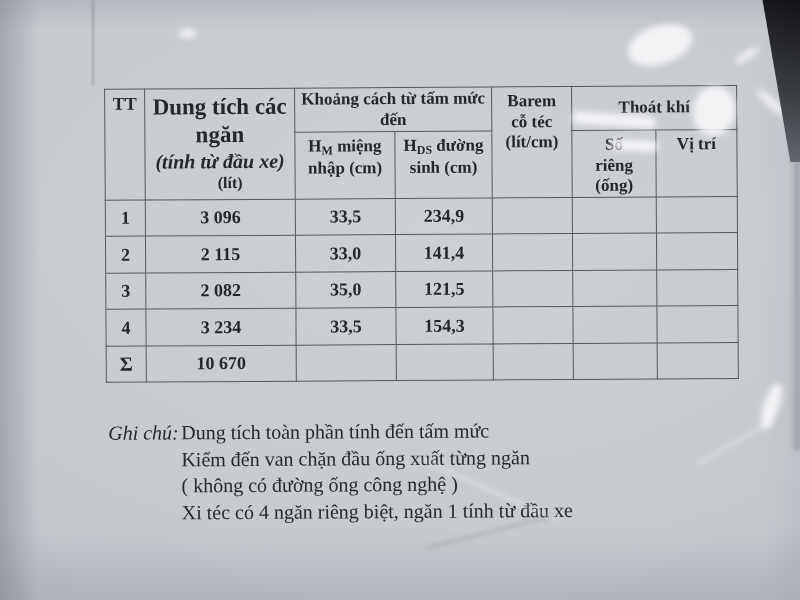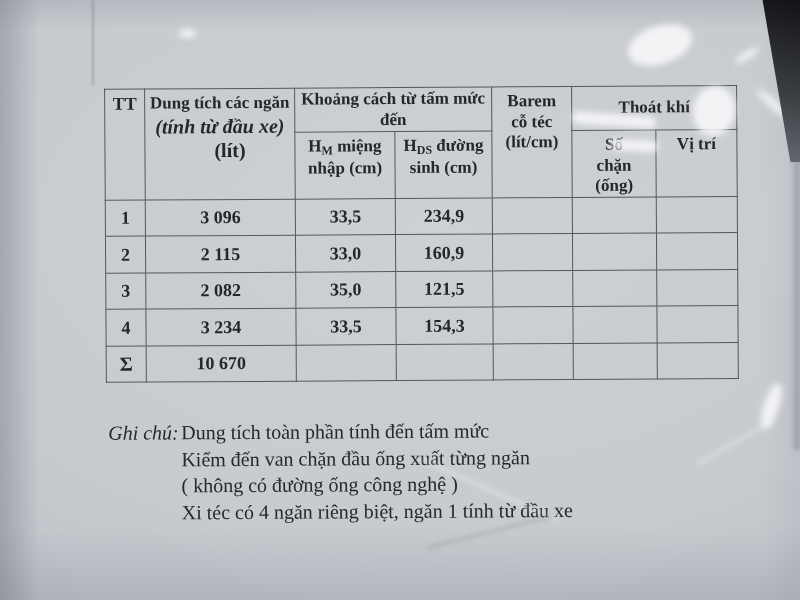--- a/index.html
+++ b/index.html
@@ -23,23 +23,23 @@
   }
   .cap th,.cap td{border:1.5px solid #55585e;padding:0 2px;overflow:hidden;}
   .cap th{font-weight:bold;font-size:17px;line-height:1.22;text-align:center;}
   tr.h1{height:44px;}
   tr.h2{height:64px;}
   tr.dr{height:36px;}
   th.vtop{vertical-align:top;padding-top:4px;}
   tr.h1 th.vmid{vertical-align:middle;}
   tr.h2 th{vertical-align:top;padding-top:4px;border-radius:21px;}
   .cap td{text-align:center;vertical-align:middle;font-weight:bold;font-size:18px;}
-  .dt1{display:block;font-size:17px;}
+  .dt1{display:block;font-size:23px;}
   .dt2{display:block;font-style:italic;font-size:20px;}
-  .dt3{display:block;font-size:20px;margin-left:20px;}
+  .dt3{display:block;font-size:16px;margin-left:20px;}
   .preline{white-space:pre-line;}
   .subsc{font-size:12px;vertical-align:-3px;font-weight:bold;}
   td.sigma{font-size:20px;}
 
   
   .ghichu-label{position:absolute;left:107px;top:420px;font-size:20px;font-style:italic;color:#26282c;}
   .note-lines{position:absolute;left:180px;top:418px;font-size:20px;line-height:26.5px;color:#26282c;white-space:nowrap;}
 
   
   .fx{position:absolute;pointer-events:none;}
@@ -95,39 +95,39 @@
         <th colspan="2" class="vmid">Khoảng cách từ tấm mức đến</th>
         <th rowspan="2" class="vtop preline">Barem
 cỗ téc
 (lít/cm)</th>
         <th colspan="2" class="vmid">Thoát khí</th>
       </tr>
       <tr class="h2">
         <th><span>H</span><span class="subsc">M</span><span> miệng nhập (cm)</span></th>
         <th><span>H</span><span class="subsc">DS</span><span> đường sinh (cm)</span></th>
         <th class="preline">Số
-chặn
+riêng
 (ống)</th>
         <th>Vị trí</th>
       </tr>
 
       <tr class="dr">
         <td>1</td>
         <td>3 096</td>
         <td>33,5</td>
         <td>234,9</td>
         <td></td>
         <td></td>
         <td></td>
       </tr>
       <tr class="dr" style="height:37px">
         <td>2</td>
         <td>2 115</td>
         <td>33,0</td>
-        <td>160,9</td>
+        <td>141,4</td>
         <td></td>
         <td></td>
         <td></td>
       </tr>
       <tr class="dr">
         <td>3</td>
         <td>2 082</td>
         <td>35,0</td>
         <td>121,5</td>
         <td></td>

